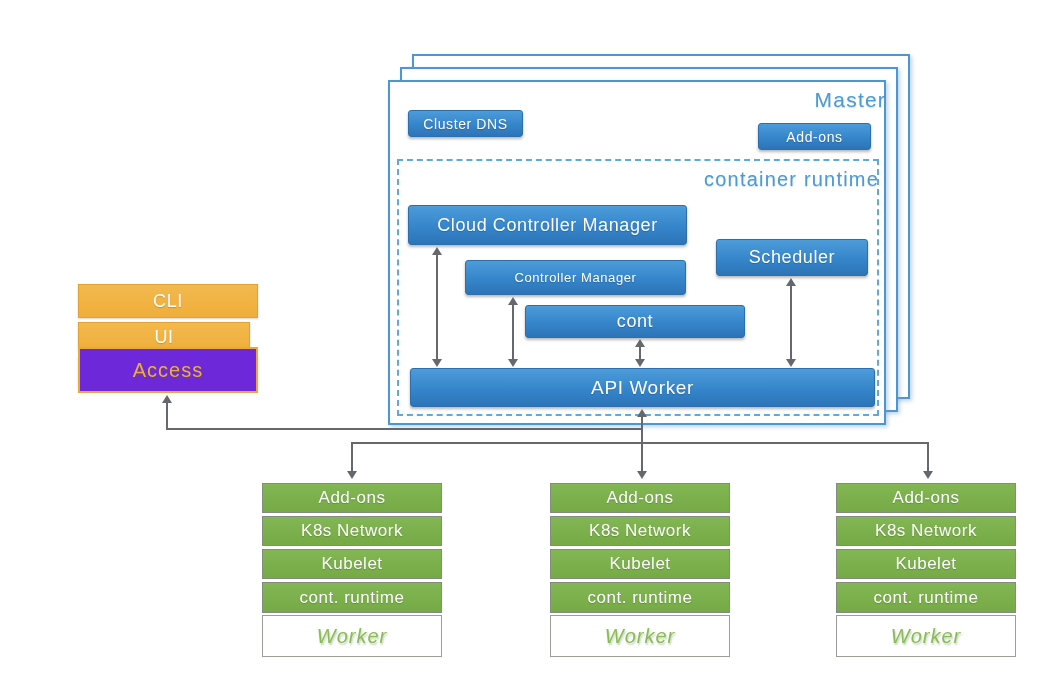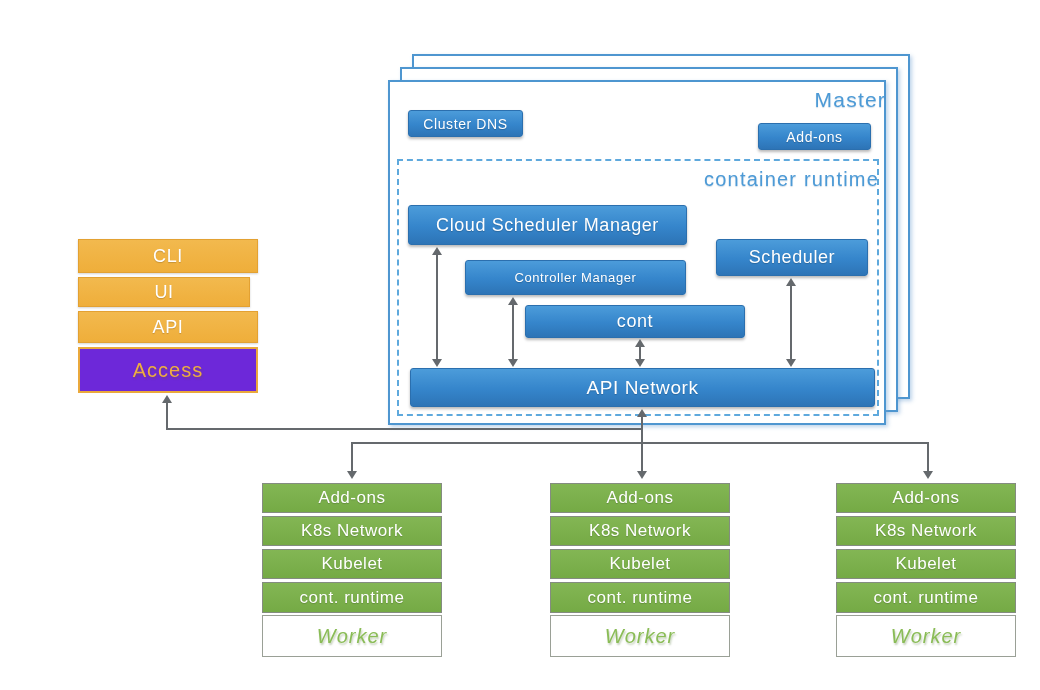--- a/index.html
+++ b/index.html
@@ -22,21 +22,21 @@
     text-shadow:0 1px 1px rgba(0,0,0,0.2);}
 
   .blue-title{position:absolute;color:#4c9ad6;text-align:right;letter-spacing:1.2px;
     text-shadow:0 1px 1px rgba(60,110,160,0.25);}
 
   
   .orangebox{position:absolute;box-sizing:border-box;
     background:linear-gradient(180deg,#f2b94e 0%,#efae3a 100%);
     border:1px solid #e3a132;color:#ffffff;display:flex;align-items:center;justify-content:center;
     font-size:18px;letter-spacing:0.6px;text-shadow:0 1px 1px rgba(0,0,0,0.18);
-    box-shadow:0 1px 2px rgba(0,0,0,0.18);}
+    box-shadow:0 1px 2px rgba(0,0,0,0.18);margin-top:45px;}
   .access-label{position:absolute;box-sizing:border-box;background:#6d28d9;border:2px solid #eaa93c;
     color:#eeae3f;display:flex;align-items:center;justify-content:center;font-size:20px;
     letter-spacing:1px;text-shadow:1px 2px 2px rgba(120,90,20,0.30);}
 
   
   .greenbox{position:absolute;box-sizing:border-box;
     background:linear-gradient(180deg,#83b654 0%,#75aa45 100%);
     border:1px solid #848c80;color:#ffffff;display:flex;align-items:center;justify-content:center;
     font-size:17px;letter-spacing:0.5px;text-shadow:0 1px 1px rgba(0,0,0,0.18);}
   .worker-label{position:absolute;box-sizing:border-box;background:#ffffff;border:1px solid #9aa096;
@@ -57,25 +57,25 @@
 <div class="master-layer" style="left:388px;top:80px;width:498px;height:345px"></div>
 
 <div class="blue-title" style="left:388px;top:88px;width:498px;font-size:21px">Master</div>
 
 <div class="bluebox" style="left:408px;top:110px;width:115px;height:27px;font-size:14px">Cluster DNS</div>
 <div class="bluebox" style="left:758px;top:123px;width:113px;height:27px;font-size:14px">Add-ons</div>
 
 <div class="dashed" style="left:397px;top:159px;width:482px;height:257px"></div>
 <div class="blue-title" style="left:397px;top:168px;width:482px;font-size:20px">container runtime</div>
 
-<div class="bluebox" style="left:408px;top:205px;width:279px;height:40px;font-size:18px">Cloud Scheduler Manager</div>
+<div class="bluebox" style="left:408px;top:205px;width:279px;height:40px;font-size:18px">Cloud Controller Manager</div>
 <div class="bluebox" style="left:465px;top:260px;width:221px;height:35px;font-size:13px">Controller Manager</div>
 <div class="bluebox" style="left:716px;top:239px;width:152px;height:37px;font-size:18px">Scheduler</div>
 <div class="bluebox" style="left:525px;top:305px;width:220px;height:33px;font-size:18px">cont</div>
-<div class="bluebox" style="left:410px;top:368px;width:465px;height:39px;font-size:19px">API Network</div>
+<div class="bluebox" style="left:410px;top:368px;width:465px;height:39px;font-size:19px">API Worker</div>
 
 <div>
   <span class="ah up abs" style="left:432px;top:247px"></span>
   <span class="cline abs" style="left:436px;top:254px;width:2px;height:106px"></span>
   <span class="ah down abs" style="left:432px;top:359px"></span>
 </div>
 <div>
   <span class="ah up abs" style="left:508px;top:297px"></span>
   <span class="cline abs" style="left:512px;top:304px;width:2px;height:56px"></span>
   <span class="ah down abs" style="left:508px;top:359px"></span>

